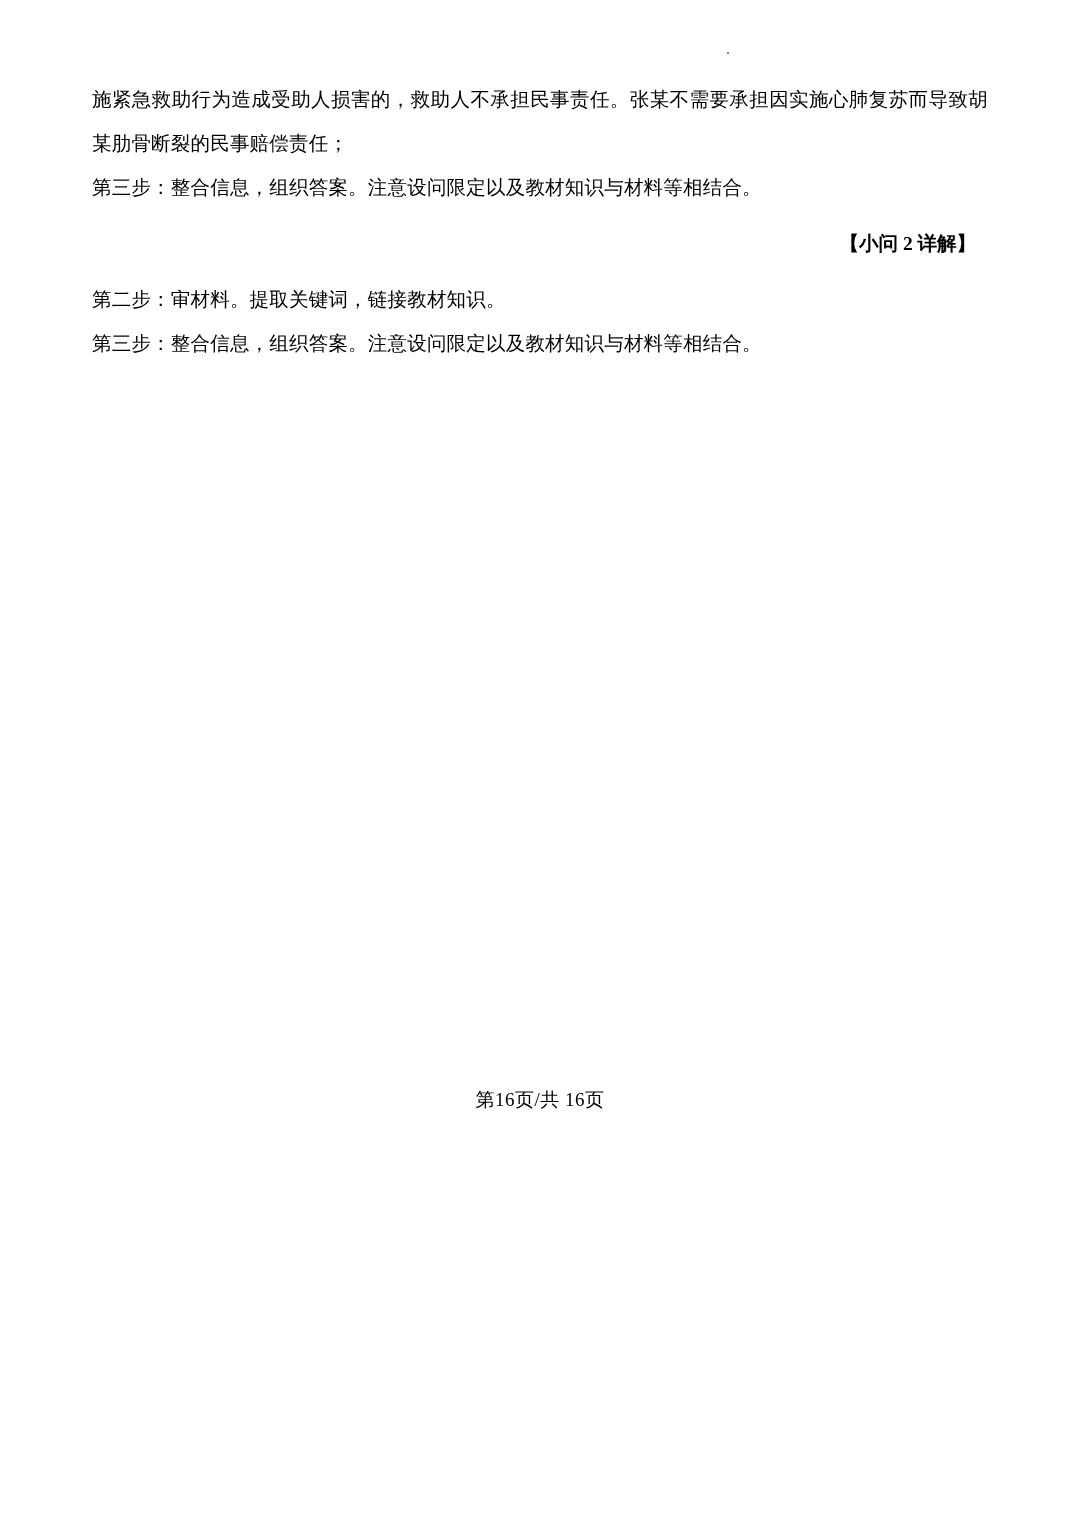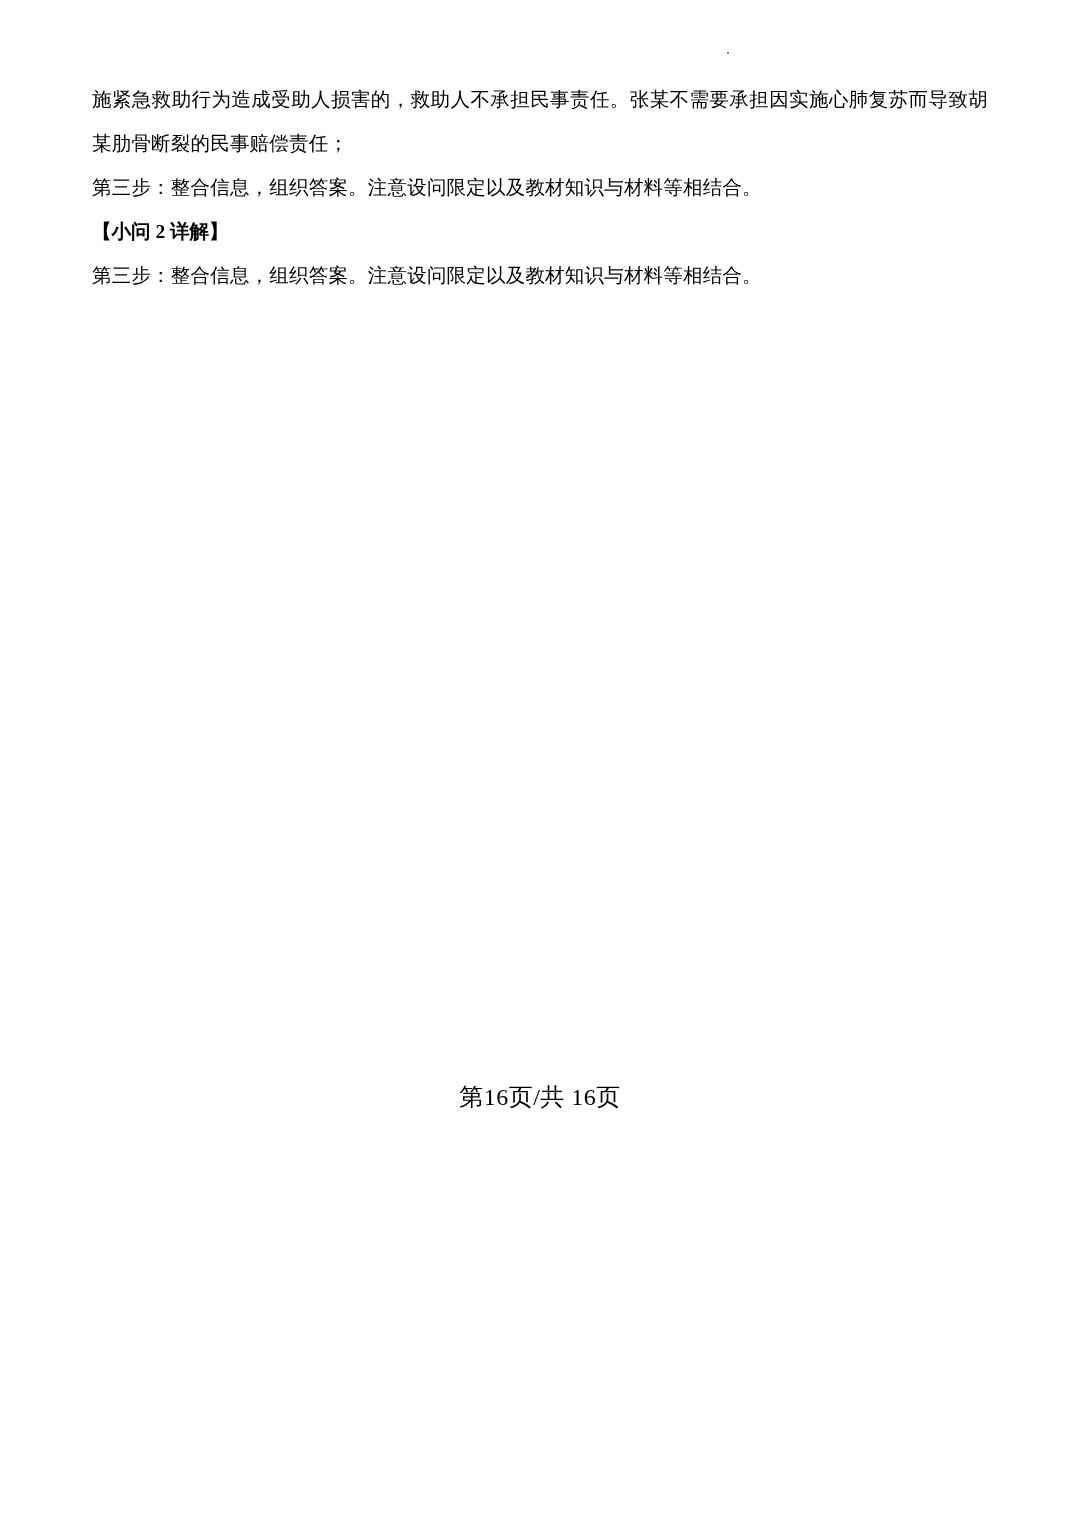--- a/index.html
+++ b/index.html
@@ -40,49 +40,51 @@
     font-size: 19.5px;
     line-height: 44px;
     text-align: justify;
     text-justify: inter-ideograph;
     letter-spacing: 0.2px;
   }
   .heading {
     font-size: 19.5px;
     line-height: 44px;
     font-weight: bold;
-    margin: 0;
+    margin: 12px;
+    text-align: right;
   }
   .footer {
     position: absolute;
     left: 0;
     bottom: 28px;
     width: 1080px;
     text-align: center;
-    font-size: 24px;
+    font-size: 19px;
     letter-spacing: 0.5px;
   }
 </style>
 </head>
 <body>
 
 <div class="page">
 
   <div class="top-dot"></div>
 
   <div class="content">
 
     <p class="para">施紧急救助行为造成受助人损害的，救助人不承担民事责任。张某不需要承担因实施心肺复苏而导致胡某肋骨断裂的民事赔偿责任；</p>
 
 
     <p class="para">第三步：整合信息，组织答案。注意设问限定以及教材知识与材料等相结合。</p>
 
     <p class="heading">【小问 2 详解】</p>
 
 
+    <p class="para">第二步：审材料。提取关键词，链接教材知识。</p>
 
 
     <p class="para">第三步：整合信息，组织答案。注意设问限定以及教材知识与材料等相结合。</p>
 
   </div>
 
   <div class="footer">第16页/共 16页</div>
 
 </div>
 

